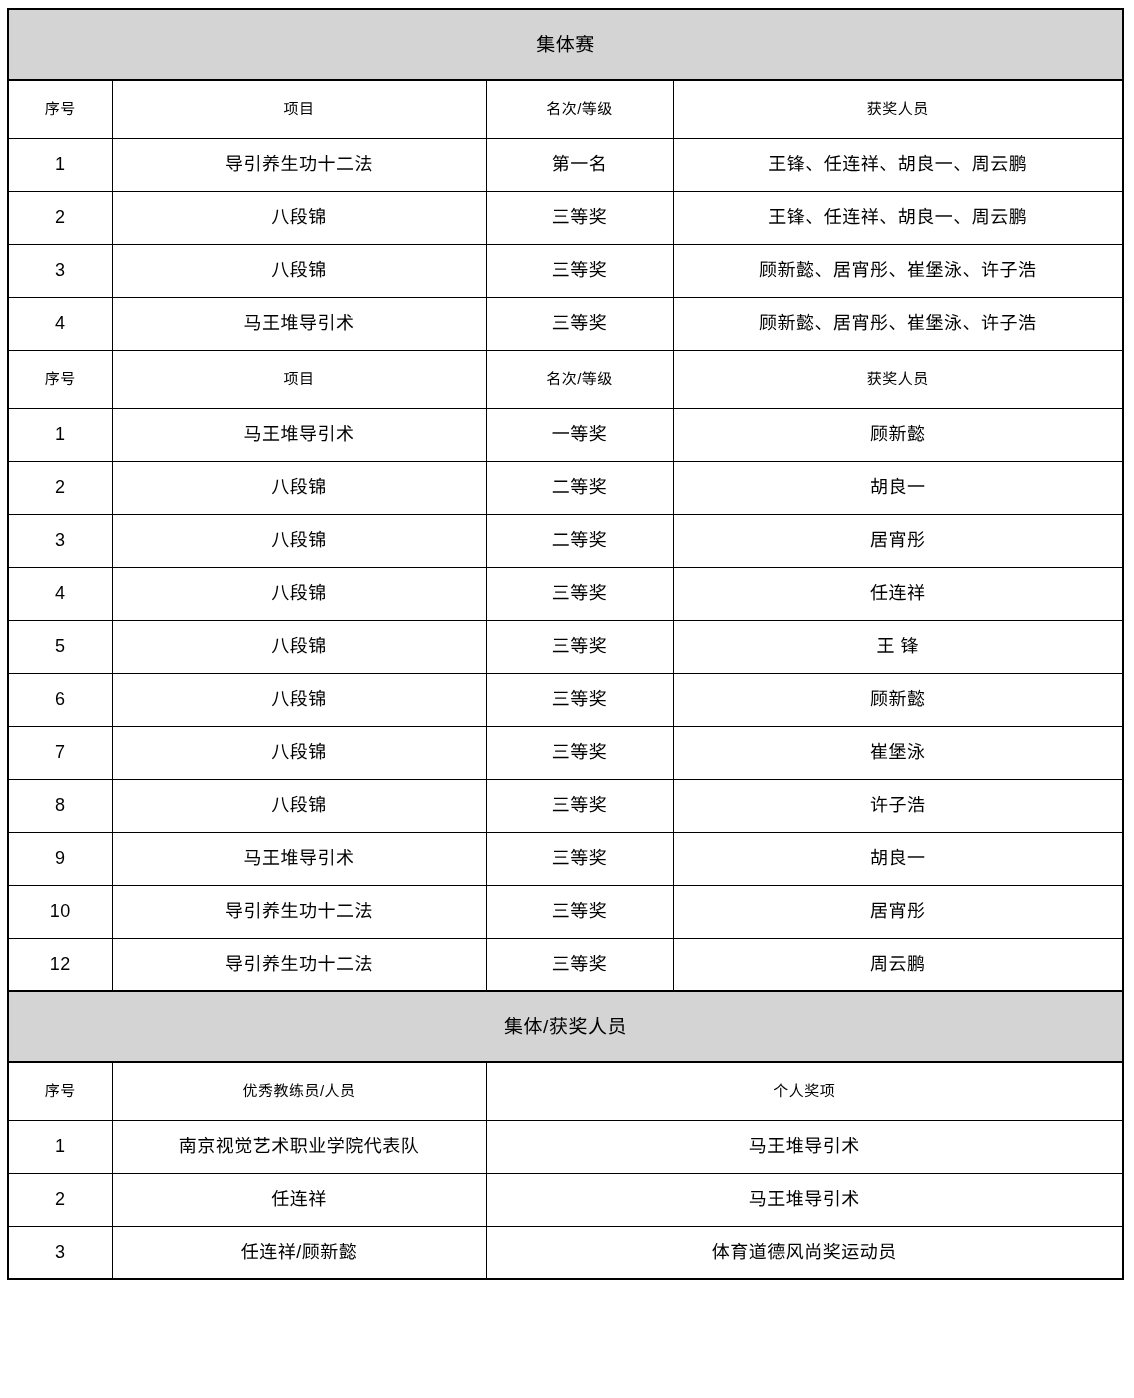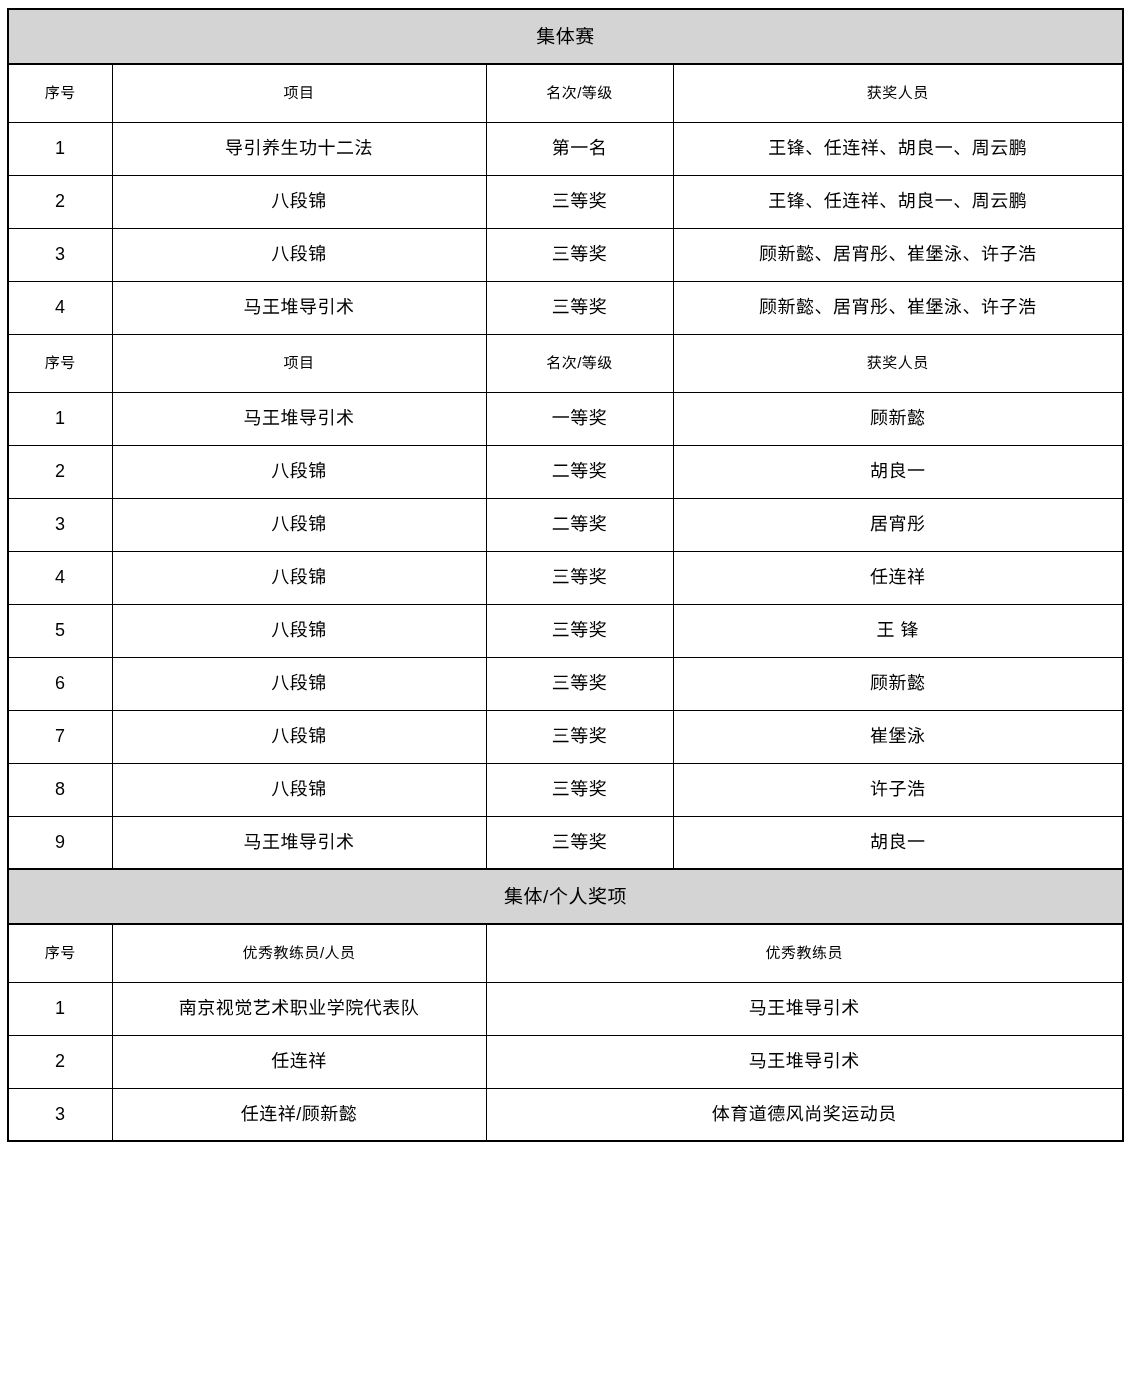--- a/index.html
+++ b/index.html
@@ -38,21 +38,21 @@
     padding: 2px 4px;
     box-sizing: border-box;
     letter-spacing: 0.5px;
     color: #000000;
     background: #ffffff;
   }
   
   table.award-table td.section-title {
     background: #d4d4d4;
     font-size: 19px;
-    height: 55px;
+    height: 71px;
     border-top: 2px solid #000000;
     border-bottom: 2px solid #000000;
   }
   
   table.award-table td.col-head {
     font-size: 15px;
     height: 58px;
   }
   
   col.c-no    { width: 104px; }
@@ -162,28 +162,40 @@
         <td>八段锦</td>
         <td>三等奖</td>
         <td>许子浩</td>
       </tr>
       <tr>
         <td class="no-cell">9</td>
         <td>马王堆导引术</td>
         <td>三等奖</td>
         <td>胡良一</td>
       </tr>
-
-      <tr>
-        <td class="section-title" colspan="4">集体/个人奖项</td>
+      <tr>
+        <td class="no-cell">10</td>
+        <td>导引养生功十二法</td>
+        <td>三等奖</td>
+        <td>居宵彤</td>
+      </tr>
+      <tr>
+        <td class="no-cell">12</td>
+        <td>导引养生功十二法</td>
+        <td>三等奖</td>
+        <td>周云鹏</td>
+      </tr>
+
+      <tr>
+        <td class="section-title" colspan="4">集体/获奖人员</td>
       </tr>
       <tr class="wide-row">
         <td class="col-head">序号</td>
         <td class="col-head">优秀教练员/人员</td>
-        <td class="col-head" colspan="2">优秀教练员</td>
+        <td class="col-head" colspan="2">个人奖项</td>
       </tr>
       <tr class="wide-row">
         <td class="no-cell">1</td>
         <td>南京视觉艺术职业学院代表队</td>
         <td colspan="2">马王堆导引术</td>
       </tr>
       <tr class="wide-row">
         <td class="no-cell">2</td>
         <td>任连祥</td>
         <td colspan="2">马王堆导引术</td>

